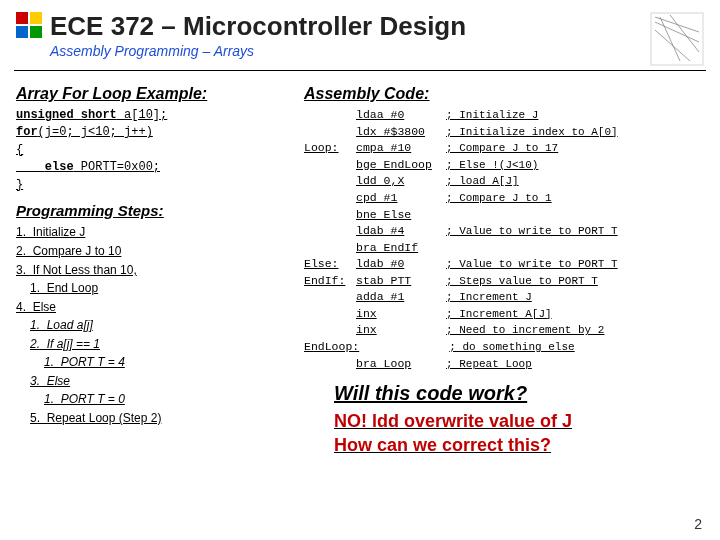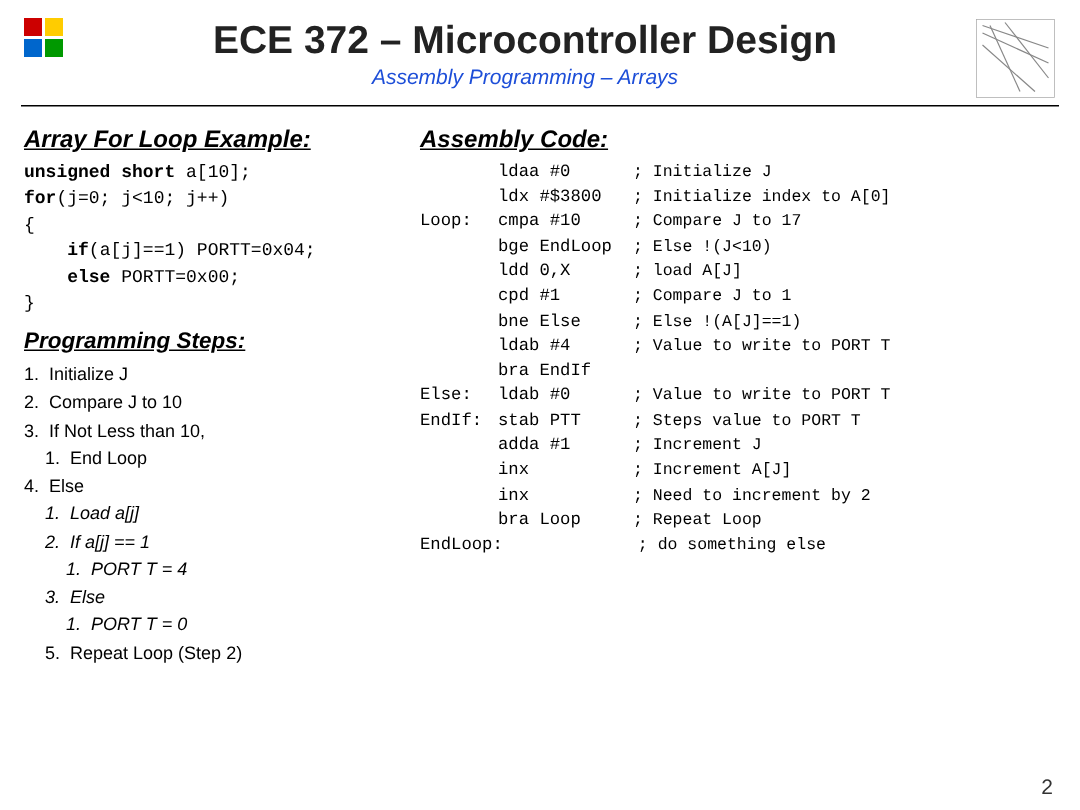--- a/index.html
+++ b/index.html
@@ -14,21 +14,20 @@
 
     
     .header {
       display: flex;
       align-items: flex-start;
       padding: 12px 16px 4px 16px;
       border-bottom: none;
     }
     .header-text {
       flex: 1;
-      text-align: center;
     }
     .header-title {
       font-size: 26px;
       font-weight: bold;
       color: #222;
       font-family: Arial, sans-serif;
       line-height: 1.1;
     }
     .header-subtitle {
       font-size: 14px;
@@ -39,21 +38,22 @@
     .header-logo {
       width: 54px;
       height: 54px;
       flex-shrink: 0;
     }
 
     
     .main-content {
       display: flex;
       padding: 8px 16px 4px 16px;
-      gap: 4px;
+      gap: 28px;
+      text-decoration: underline;
     }
 
     
     .left-col {
       width: 260px;
       flex-shrink: 0;
     }
 
     .section-title {
       font-size: 16px;
@@ -217,21 +217,20 @@
 <div class="main-content">
 
   <div class="left-col">
 
     <div class="section-title">Array For Loop Example:</div>
 
     <div class="code-block">
       <div><span class="kw">unsigned short</span> a[10];</div>
       <div><span class="kw">for</span>(j=0; j&lt;10; j++)</div>
       <div>{</div>
-      <div>&nbsp;&nbsp;&nbsp;&nbsp;<span class="kw">if</span>(a[j]==1) PORTT=0x04;</div>
       <div>&nbsp;&nbsp;&nbsp;&nbsp;<span class="kw">else</span> PORTT=0x00;</div>
       <div>}</div>
     </div>
 
     <div class="prog-steps-title">Programming Steps:</div>
 
     <div class="steps">
       <ol style="list-style:none; margin-left:0;">
         <li>1.&nbsp; Initialize J</li>
         <li>2.&nbsp; Compare J to 10</li>
@@ -298,21 +297,20 @@
 
       <div class="asm-row">
         <span class="asm-label"></span>
         <span class="asm-instr">cpd #1</span>
         <span class="asm-comment">; Compare J to 1</span>
       </div>
 
       <div class="asm-row">
         <span class="asm-label"></span>
         <span class="asm-instr">bne Else</span>
-        <span class="asm-comment">; Else !(A[J]==1)</span>
       </div>
 
       <div class="asm-row">
         <span class="asm-label"></span>
         <span class="asm-instr">ldab #4</span>
         <span class="asm-comment">; Value to write to PORT T</span>
       </div>
 
       <div class="asm-row">
         <span class="asm-label"></span>
@@ -344,30 +342,35 @@
         <span class="asm-comment">; Increment A[J]</span>
       </div>
 
       <div class="asm-row">
         <span class="asm-label"></span>
         <span class="asm-instr">inx</span>
         <span class="asm-comment">; Need to increment by 2</span>
       </div>
 
       <div class="asm-row">
-        <span class="asm-label"></span>
-        <span class="asm-instr">bra Loop</span>
-        <span class="asm-comment">; Repeat Loop</span>
-      </div>
-
-      <div class="asm-row">
         <span class="asm-label">EndLoop:</span>
         <span class="asm-instr"></span>
         <span class="asm-comment">; do something else</span>
       </div>
-    </div>
-
+
+      <div class="asm-row">
+        <span class="asm-label"></span>
+        <span class="asm-instr">bra Loop</span>
+        <span class="asm-comment">; Repeat Loop</span>
+      </div>
+    </div>
+
+    <div style="margin-top:10px; margin-left: 30px;">
+      <div class="will-work">Will this code work?</div>
+      <div class="no-ldd">NO! ldd overwrite value of J</div>
+      <div class="no-ldd">How can we correct this?</div>
+    </div>
 
   </div>
 
 </div>
 
 <div class="page-num">2</div>
 
 </body></html>

